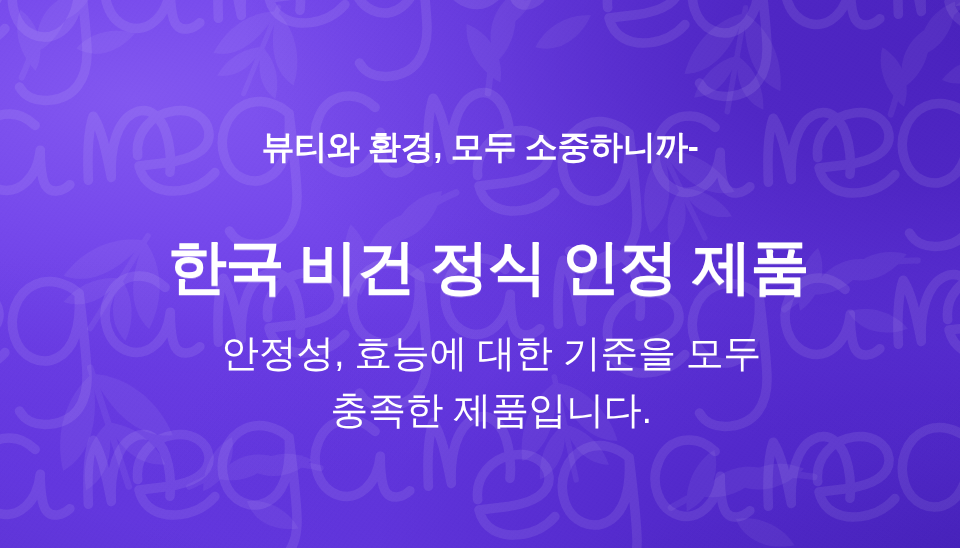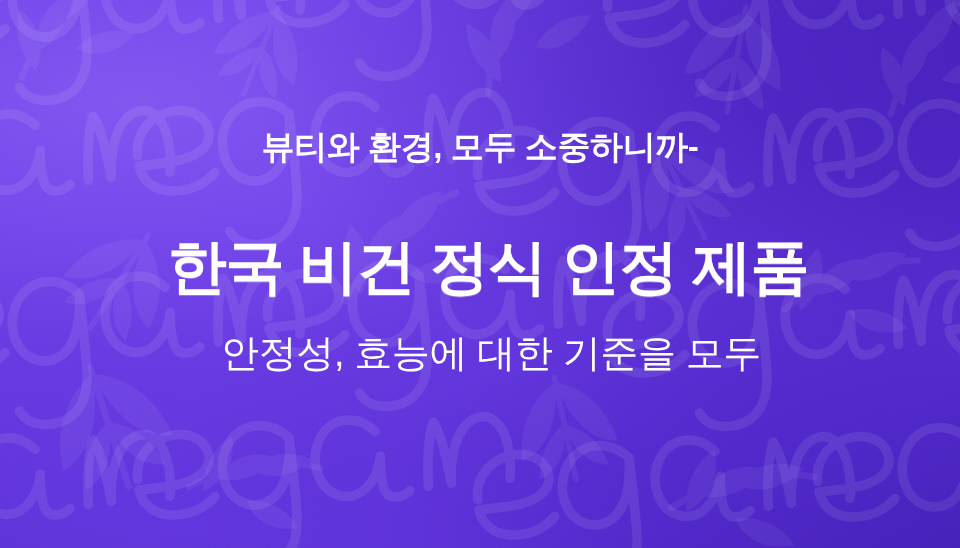--- a/index.html
+++ b/index.html
@@ -280,16 +280,17 @@
   <div class="bg-vignette"></div>
 
   <div class="content">
 
     <div class="eyebrow">뷰티와 환경, 모두 소중하니까-</div>
 
     <h1 class="headline">한국 비건 정식 인정 제품</h1>
 
     <div class="body-copy">
       <span class="body-line">안정성, 효능에 대한 기준을 모두</span>
+      <span class="body-line">충족한 제품입니다.</span>
     </div>
 
   </div>
 </div>
 
 </body></html>

